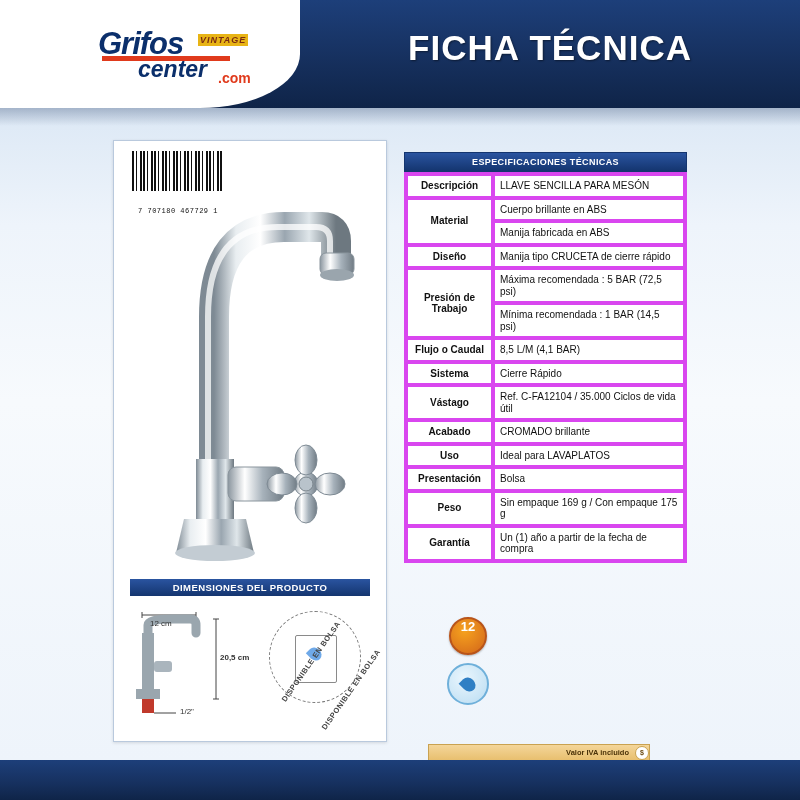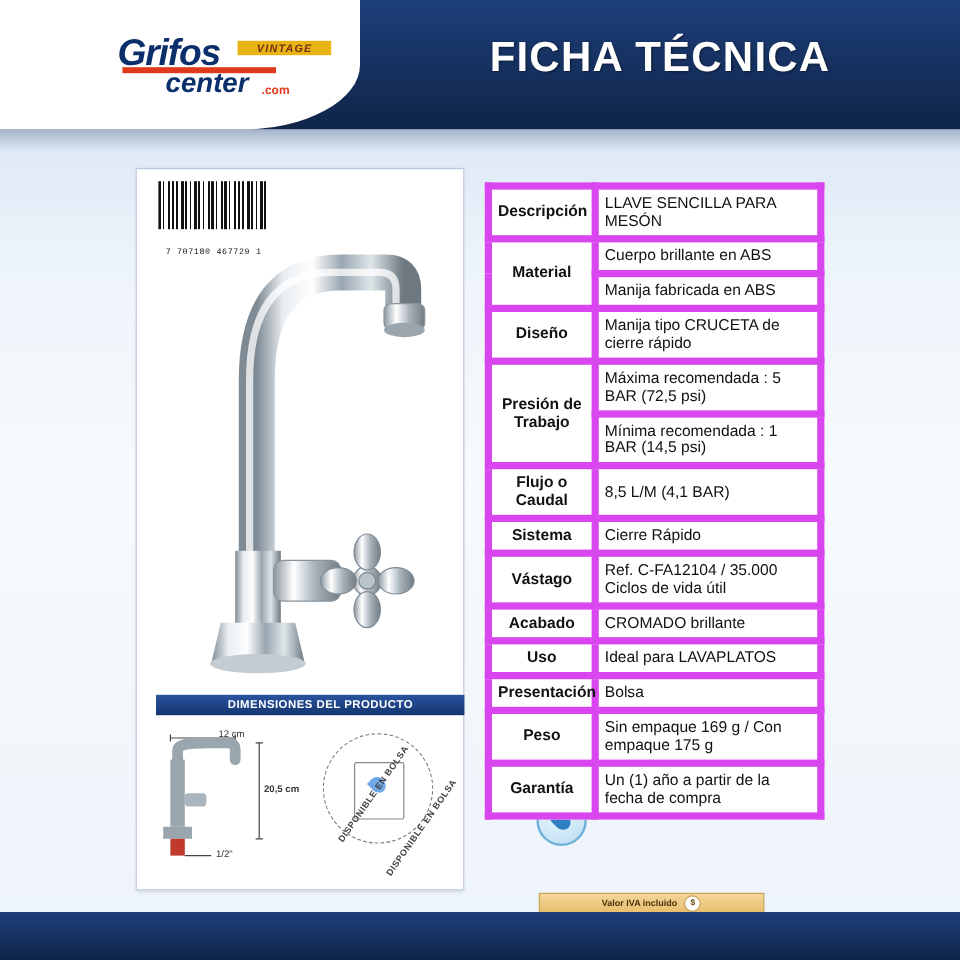--- a/index.html
+++ b/index.html
@@ -25,32 +25,32 @@
     position:absolute;left:98px;top:26px;width:160px;height:56px;
   }
   .logo .grifos{
     position:absolute;left:0;top:0;
     font-size:31px;font-weight:bold;font-style:italic;color:#0b2f6b;
     letter-spacing:-1px;
   }
   .logo .vintage{
     position:absolute;left:100px;top:8px;
     background:#e8b415;color:#7a2b10;font-size:9px;font-weight:bold;
-    letter-spacing:1px;padding:1px 16px;font-style:italic;
+    letter-spacing:1px;padding:1px 2px;font-style:italic;
   }
   .logo .bar{
     position:absolute;left:4px;top:30px;width:128px;height:5px;background:#e03a1c;
   }
   .logo .center{
     position:absolute;left:40px;top:30px;
     font-size:23px;font-weight:bold;color:#0b2f6b;font-style:italic;
   }
   .logo .com{
     position:absolute;left:120px;top:44px;
-    font-size:10px;font-weight:bold;color:#e03a1c;
+    font-size:14px;font-weight:bold;color:#e03a1c;
   }
   .header-title{
     position:absolute;left:300px;top:0;width:500px;height:96px;
     display:flex;align-items:center;justify-content:center;
     color:#ffffff;font-size:35px;font-weight:bold;letter-spacing:1px;
     text-shadow:1px 1px 2px rgba(0,0,0,.45);
   }
 
   
   .sheet{
@@ -81,21 +81,21 @@
     letter-spacing:.5px;text-align:center;
   }
   .product-img{
     position:absolute;left:22px;top:26px;width:230px;height:400px;
   }
 
   .dim-title{
     position:absolute;left:16px;top:438px;width:240px;height:17px;
     background:linear-gradient(180deg,#2a54a0,#14356f);
     color:#fff;font-size:9.5px;font-weight:bold;letter-spacing:.4px;
-    display:flex;align-items:center;justify-content:center;padding-left:17px;
+    display:flex;align-items:center;justify-content:center;
   }
   .dim-area{position:absolute;left:10px;top:462px;width:252px;height:125px;}
   .dim-label{position:absolute;font-size:8px;color:#333;}
 
   .bolsa-badge{
     position:absolute;left:155px;top:470px;width:92px;height:92px;
   }
   .bolsa-badge .ring{
     position:absolute;inset:0;border:1px dashed #7c7c7c;border-radius:50%;
   }
@@ -129,36 +129,36 @@
   }
   .seal-eco .drop{
     width:13px;height:15px;background:#2f7fc4;border-radius:0 50% 50% 50%;
     transform:rotate(-45deg);
   }
 
   
   .spec-block{position:absolute;left:404px;top:152px;width:283px;}
   table.spec{width:283px;border-collapse:collapse;background:#fff;table-layout:fixed;}
   table.spec td{
-    border:6px solid #d946ef;font-size:13px;color:#111;padding:4px 5px;
+    border:4px solid #d946ef;font-size:10px;color:#111;padding:4px 5px;
     vertical-align:middle;line-height:1.15;
   }
   td.k{width:73px;font-weight:bold;text-align:center;font-size:7.4px;}
   td.v{font-size:7.6px;}
   .tbl-head{
     background:linear-gradient(180deg,#2a54a0,#14356f);
     color:#fff;font-size:9px;font-weight:bold;letter-spacing:.4px;
     text-align:center;padding:4px 0;border:1px solid #14356f;
   }
 
   .iva{
-    position:absolute;left:449px;top:744px;width:186px;height:15px;
+    position:absolute;left:428px;top:744px;width:186px;height:15px;
     background:linear-gradient(180deg,#f4d69a,#e8bf6f);
-    border:1px solid #c9a251;display:flex;align-items:center;justify-content:center;
-    font-size:7.5px;color:#4b3208;font-weight:bold;gap:6px;
+    border:1px solid #c9a251;display:flex;align-items:center;justify-content:flex-end;
+    font-size:7.5px;color:#4b3208;font-weight:bold;gap:6px;padding-left:34px;
   }
   .iva .coin{
     width:12px;height:12px;border-radius:50%;background:#fff;border:1px solid #c9a251;
     font-size:7px;display:flex;align-items:center;justify-content:center;color:#6b4a12;
   }
   .disclaimer{
     position:absolute;left:113px;top:744px;width:330px;
     font-size:7.5px;color:#1b3f77;
   }
   .disclaimer .dot{color:#d33;font-size:8px;margin-right:3px;}
@@ -247,35 +247,36 @@
         <path d="M18 9 L18 15 M72 9 L72 15" stroke="#444" stroke-width="1"></path>
         <path d="M24 30 L24 22 Q24 16 48 16 L66 16 Q72 16 72 22 L72 30" fill="none" stroke="#9aa6ae" stroke-width="9" stroke-linecap="round"></path>
         <rect x="18" y="30" width="12" height="56" fill="#9aa6ae"></rect>
         <rect x="30" y="58" width="18" height="11" rx="3" fill="#aab5bd"></rect>
         <rect x="12" y="86" width="24" height="10" fill="#9aa6ae"></rect>
         <rect x="18" y="96" width="12" height="14" fill="#c0392b"></rect>
         <line x1="92" y1="16" x2="92" y2="96" stroke="#444" stroke-width="1"></line>
         <path d="M89 16 L95 16 M89 96 L95 96" stroke="#444" stroke-width="1"></path>
         <line x1="30" y1="110" x2="52" y2="110" stroke="#444" stroke-width="1"></line>
       </svg>
-      <span class="dim-label" style="left:26px;top:4px;margin-left:32px;">12 cm</span>
+      <span class="dim-label" style="left:26px;top:16px;">12 cm</span>
       <span class="dim-label" style="left:96px;top:50px;font-weight:bold;">20,5 cm</span>
       <span class="dim-label" style="left:56px;top:104px;">1/2"</span>
     </div>
 
     <div class="bolsa-badge">
       <div class="ring"></div>
       <div class="box"></div>
       <div class="drop"></div>
       <div class="bolsa-text-a">DISPONIBLE EN BOLSA</div>
       <div class="bolsa-text-b">DISPONIBLE EN BOLSA</div>
     </div>
   </div>
 
   <div class="spec-block">
+    <div class="tbl-head">ESPECIFICACIONES TÉCNICAS</div>
     <table class="spec">
       <tbody>
         <tr>
           <td class="k">Descripción</td>
           <td class="v">LLAVE SENCILLA PARA MESÓN</td>
         </tr>
         <tr>
           <td class="k" rowspan="2">Material</td>
           <td class="v">Cuerpo brillante en ABS</td>
         </tr>

